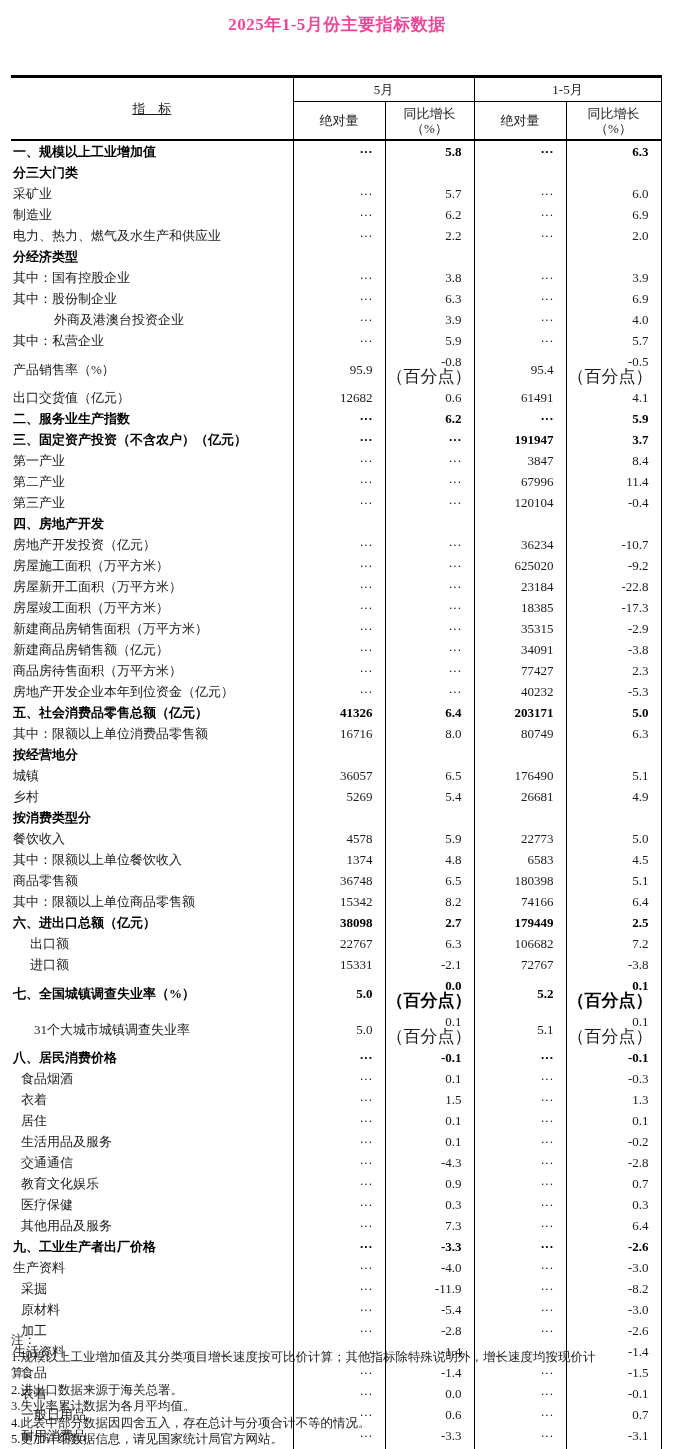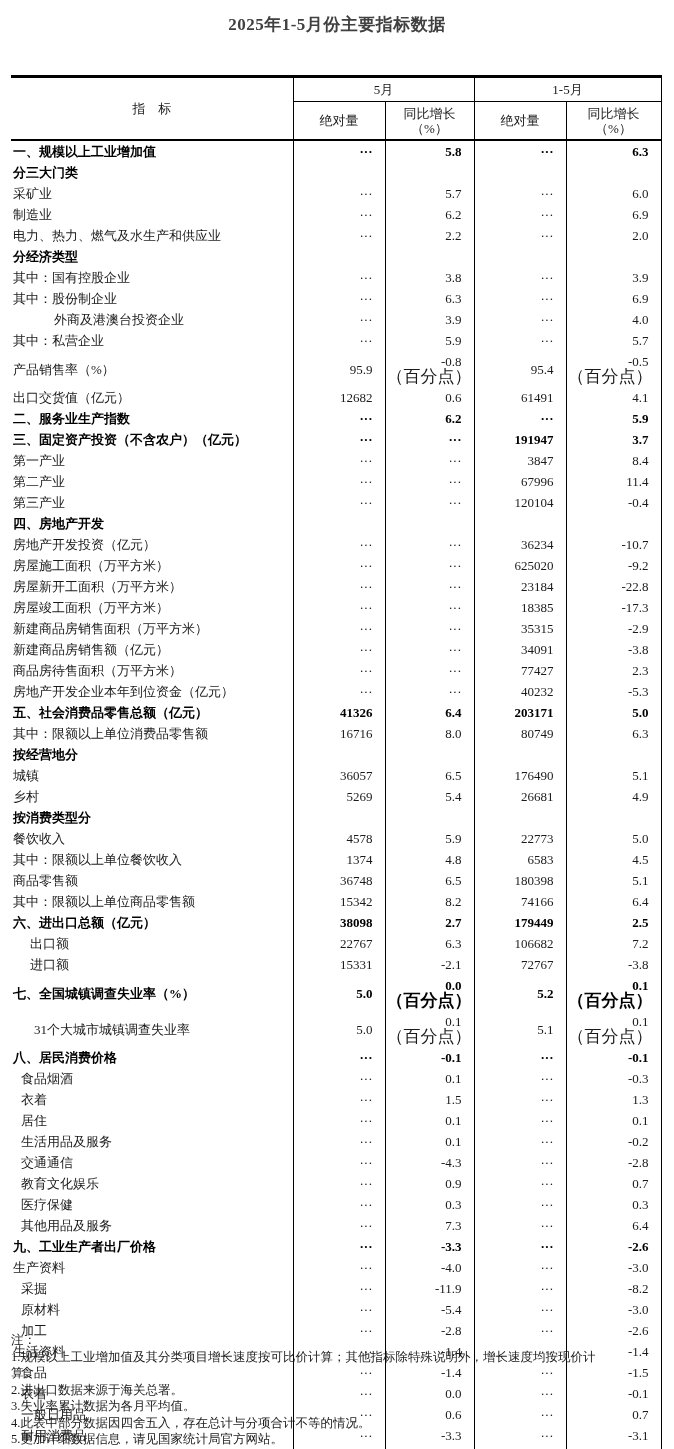--- a/index.html
+++ b/index.html
@@ -8,21 +8,21 @@
     width: 674px; height: 1449px;
     overflow: hidden;
     font-family: "Liberation Serif", "DejaVu Serif", serif;
     color: #1a1a1a;
     position: relative;
   }
   .page-title {
     text-align: center;
     font-weight: bold;
     font-size: 17px;
-    color: #404040;
+    color: #ec4899;
     padding-top: 13px;
     letter-spacing: 0.5px;
   }
   table.main-table {
     position: absolute;
     left: 11px; top: 75px;
     width: 650px;
     border-collapse: collapse;
     table-layout: fixed;
     border-top: 3px solid #000;
@@ -34,20 +34,21 @@
   col.c-2 { width: 89px; }
   col.c-3 { width: 92px; }
   col.c-4 { width: 95px; }
 
   th { font-weight: normal; font-size: 13px; }
   th.lab-head {
     border-right: 1px solid #000;
     border-bottom: 2px solid #000;
     text-align: center;
     vertical-align: middle;
+    text-decoration: underline;
   }
   th.grp {
     border-left: 1px solid #000;
     border-bottom: 1px solid #000;
     height: 21px;
     text-align: center;
     vertical-align: middle;
     margin-left: 17px;
   }
   tr.h2 th {

